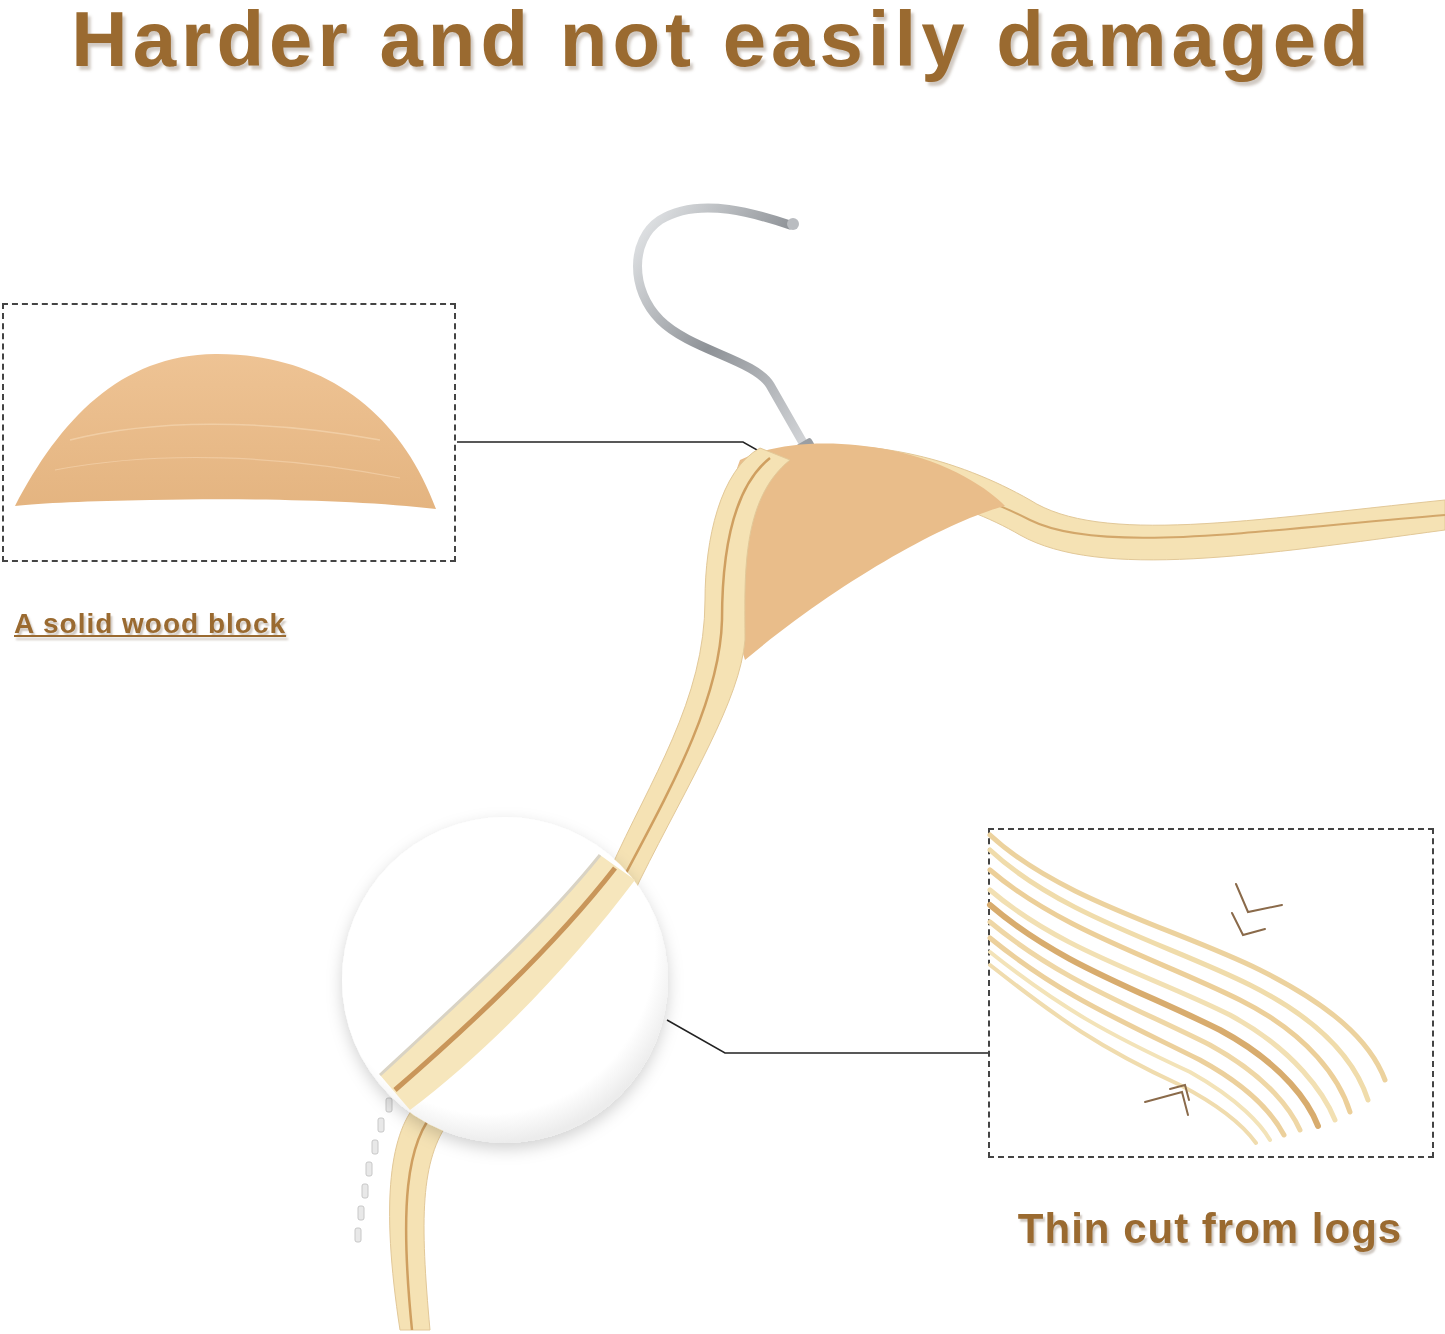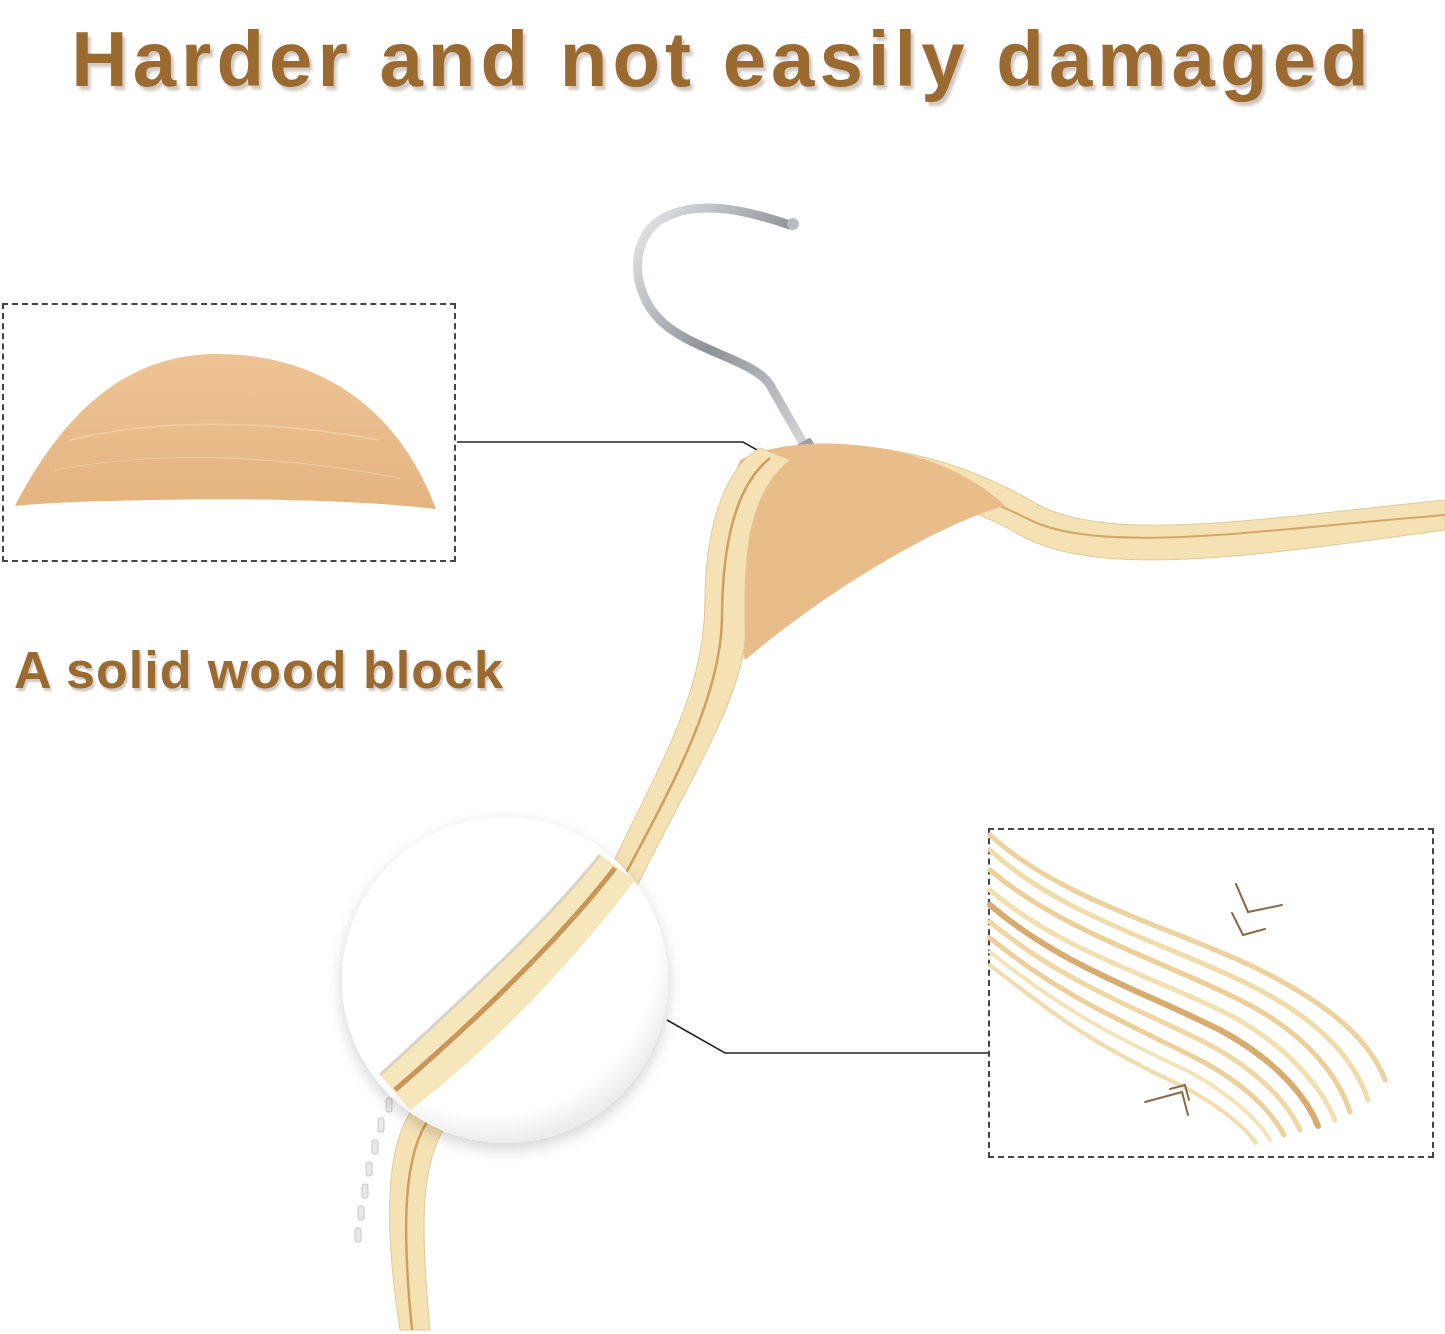--- a/index.html
+++ b/index.html
@@ -4,48 +4,48 @@
   <style>
     html, body { margin: 0; padding: 0; background: #ffffff; }
     body { width: 1445px; height: 1334px; position: relative; overflow: hidden; }
     .headline {
       position: absolute; left: 0; top: 0; width: 1445px; height: 90px;
       text-align: center;
       font-family: "Liberation Sans", sans-serif; font-weight: bold;
       font-size: 78px; letter-spacing: 5px; line-height: 78px;
       color: #9a6a30;
       text-shadow: 3px 4px 3px rgba(120,100,80,0.35);
-      margin-top: 20px;
     }
     .caption {
       position: absolute;
       font-family: "Liberation Sans", sans-serif; font-weight: bold;
       color: #9a6a30; letter-spacing: 1px;
       text-shadow: 2px 3px 2px rgba(120,100,80,0.35);
       white-space: nowrap;
     }
-    .cap-left { left: 14px; top: 646px; font-size: 52px; line-height: 48px; }
+    .cap-left { left: 14px; top: 600px; font-size: 28px; line-height: 48px; text-decoration: underline; }
     .cap-right { left: 1010px; top: 1203px; font-size: 42px; line-height: 52px; text-align: center; width: 400px; }
     .dashbox {
       position: absolute; border: 2px dashed #444; box-sizing: border-box;
     }
     .box-left { left: 2px; top: 303px; width: 454px; height: 259px; }
     .box-right { left: 988px; top: 828px; width: 446px; height: 330px; }
     svg.art { position: absolute; left: 0; top: 0; }
   </style>
 </head>
 <body>
 
 <div class="headline">Harder and not easily damaged</div>
 
 <div class="dashbox box-left"></div>
 <div class="caption cap-left">A solid wood block</div>
 
 <div class="dashbox box-right"></div>
 <div class="caption cap-right">
+  <div>Thin cut from logs</div>
 </div>
 
 <svg class="art" width="1445" height="1334" viewBox="0 0 1445 1334">
   <defs>
     <linearGradient id="chrome" x1="0" y1="0" x2="1" y2="1">
       <stop offset="0" stop-color="#e8eaec"></stop>
       <stop offset="0.5" stop-color="#8e9297"></stop>
       <stop offset="1" stop-color="#d4d6d9"></stop>
     </linearGradient>
     <linearGradient id="woodblock" x1="0" y1="0" x2="0" y2="1">

